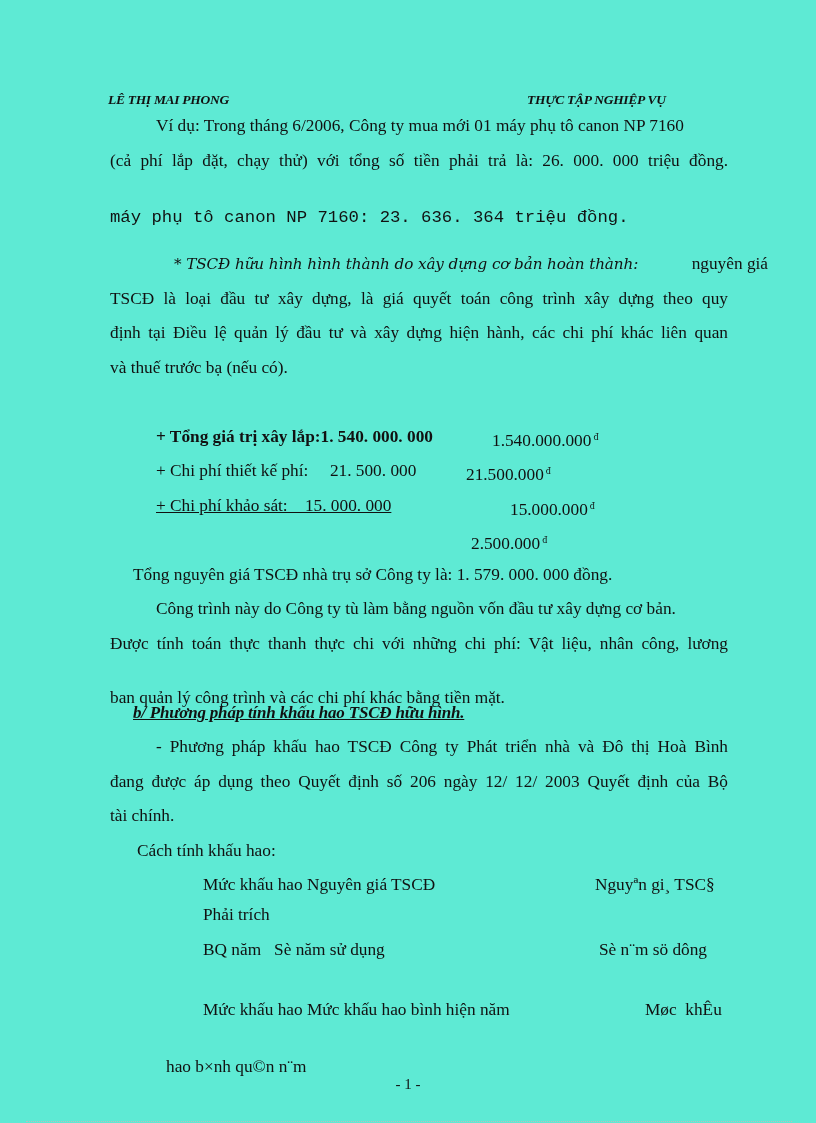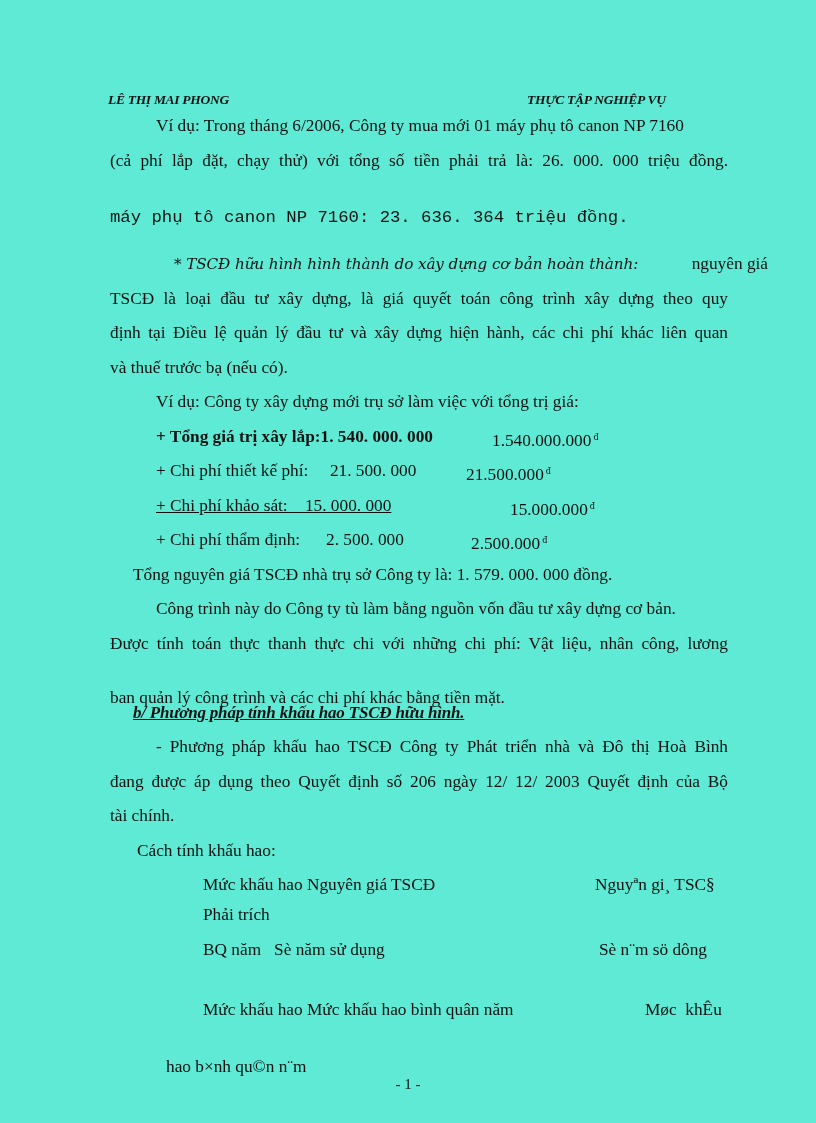--- a/index.html
+++ b/index.html
@@ -29,50 +29,48 @@
   <div class="ln" style="left:110px; top:208px;font-family:Liberation Mono, monospace;">máy phụ tô canon NP 7160: 23. 636. 364 triệu đồng.</div>
 
   <div class="ln" style="left:134px; top:254px; width:594px; display:flex; justify-content:space-between;margin-left:40px;">
     <span class="ital">* TSCĐ hữu hình hình thành do xây dựng cơ bản hoàn thành:</span>
     <span> nguyên giá</span>
   </div>
   <div class="ln just" style="top:289px;">TSCĐ là loại đầu tư xây dựng, là giá quyết toán công trình xây dựng theo quy</div>
   <div class="ln just" style="top:323px;">định tại Điều lệ quản lý đầu tư và xây dựng hiện hành, các chi phí khác liên quan</div>
   <div class="ln" style="left:110px; top:358px;">và thuế trước bạ (nếu có).</div>
 
-  <div class="ln" style="left:156px; top:392px;">Ví dụ: Công ty xây dựng mới trụ sở làm việc với tổng trị giá:</div>
 
   <div class="ln" style="left:156px; top:427px; white-space:pre;font-weight:bold;">+ Tổng giá trị xây lắp:1. 540. 000. 000</div>
   <div class="ln" style="left:492px; top:427px;"><span>1.540.000.000</span><span class="sup">đ</span></div>
 
   <div class="ln" style="left:156px; top:461px; white-space:pre;">+ Chi phí thiết kế phí:     21. 500. 000</div>
   <div class="ln" style="left:466px; top:461px;"><span>21.500.000</span><span class="sup">đ</span></div>
 
   <div class="ln" style="left:156px; top:496px; white-space:pre;text-decoration:underline;">+ Chi phí khảo sát:    15. 000. 000</div>
   <div class="ln" style="left:510px; top:496px;"><span>15.000.000</span><span class="sup">đ</span></div>
 
-  <div class="ln" style="left:156px; top:530px; white-space:pre;">+ Chi phí thẩm định:      2. 500. 000</div>
   <div class="ln" style="left:471px; top:530px;"><span>2.500.000</span><span class="sup">đ</span></div>
 
   <div class="ln" style="left:133px; top:565px;">Tổng nguyên giá TSCĐ nhà trụ sở Công ty là: 1. 579. 000. 000 đồng.</div>
 
   <div class="ln" style="left:156px; top:599px;">Công trình này do Công ty tù làm bằng nguồn vốn đầu tư xây dựng cơ bản.</div>
   <div class="ln just" style="top:634px;">Được tính toán thực thanh thực chi với những chi phí: Vật liệu, nhân công, lương</div>
   <div class="ln" style="left:110px; top:688px;">ban quản lý công trình và các chi phí khác bằng tiền mặt.</div>
 
   <div class="ln" style="left:156px; top:737px; width:572px; text-align:justify; text-align-last:justify; white-space:normal;">- Phương pháp khấu hao TSCĐ Công ty Phát triển nhà và Đô thị Hoà Bình</div>
   <div class="ln heading" style="left:133px; top:703px;">b/ Phương pháp tính khấu hao TSCĐ hữu hình.</div>
   <div class="ln just" style="top:772px;">đang được áp dụng theo Quyết định số 206 ngày 12/ 12/ 2003 Quyết định của Bộ</div>
   <div class="ln" style="left:110px; top:806px;">tài chính.</div>
   <div class="ln" style="left:137px; top:841px;">Cách tính khấu hao:</div>
 
   <div class="ln" style="left:203px; top:875px;">Mức khấu hao Nguyên giá TSCĐ</div>
   <div class="ln" style="left:595px; top:875px;">Nguyªn gi¸ TSC§</div>
   <div class="ln" style="left:203px; top:905px;">Phải trích</div>
   <div class="ln" style="left:203px; top:940px; white-space:pre;">BQ năm   Sè năm sử dụng</div>
   <div class="ln" style="left:599px; top:940px;">Sè n¨m sö dông</div>
-  <div class="ln" style="left:203px; top:1000px;">Mức khấu hao Mức khấu hao bình quân năm</div>
+  <div class="ln" style="left:203px; top:1000px;">Mức khấu hao Mức khấu hao bình hiện năm</div>
   <div class="ln" style="left:645px; top:1000px; white-space:pre;">Møc  khÊu</div>
   <div class="ln" style="left:166px; top:1035px;margin-top:22px;">hao b×nh qu©n n¨m</div>
 
   <div class="pgnum">- 1 -</div>
   <div class="footer-rule"></div>
 </div>
 
 </body></html>

